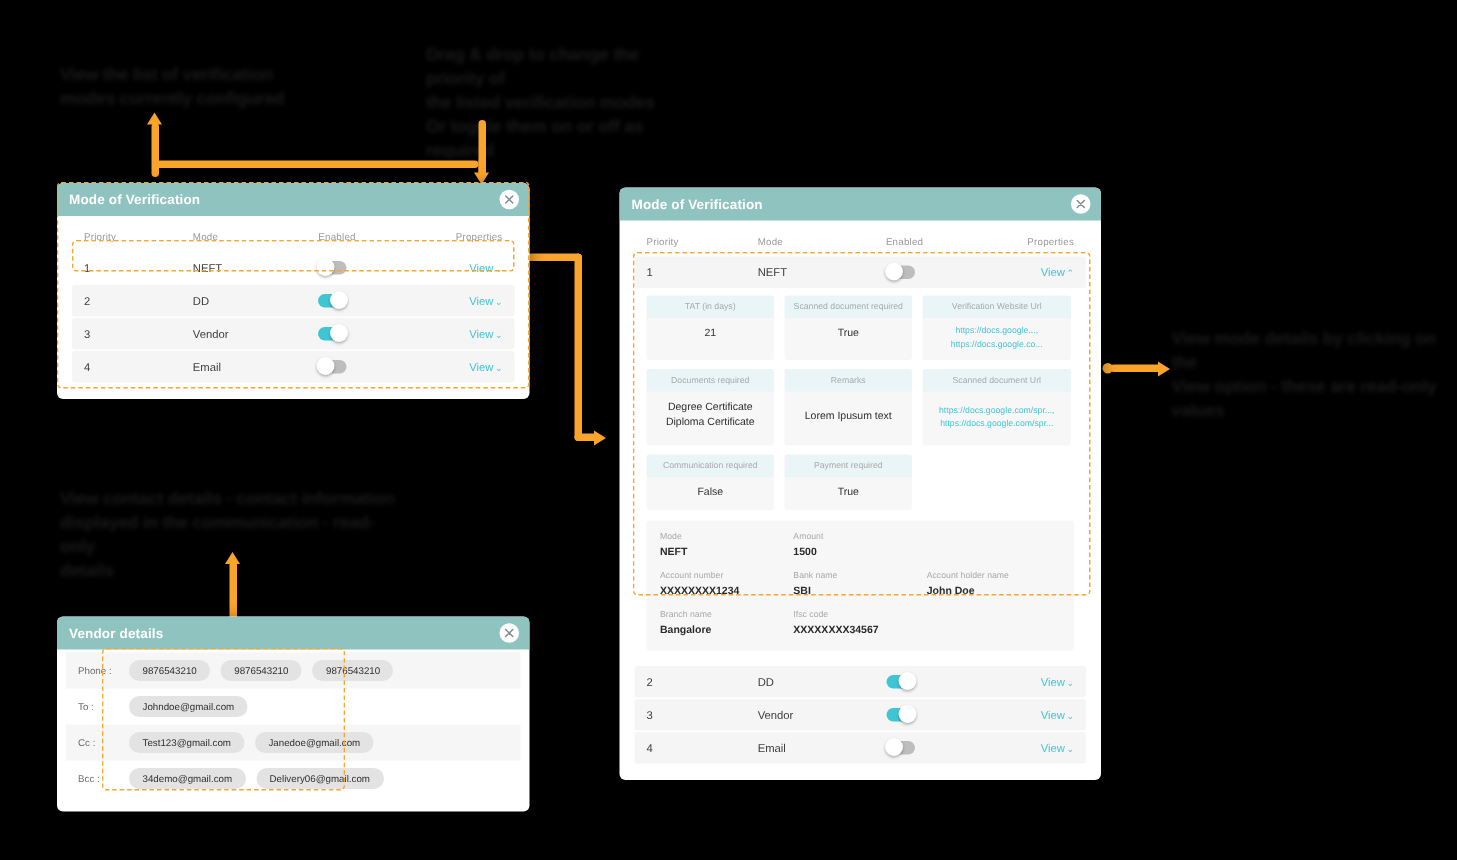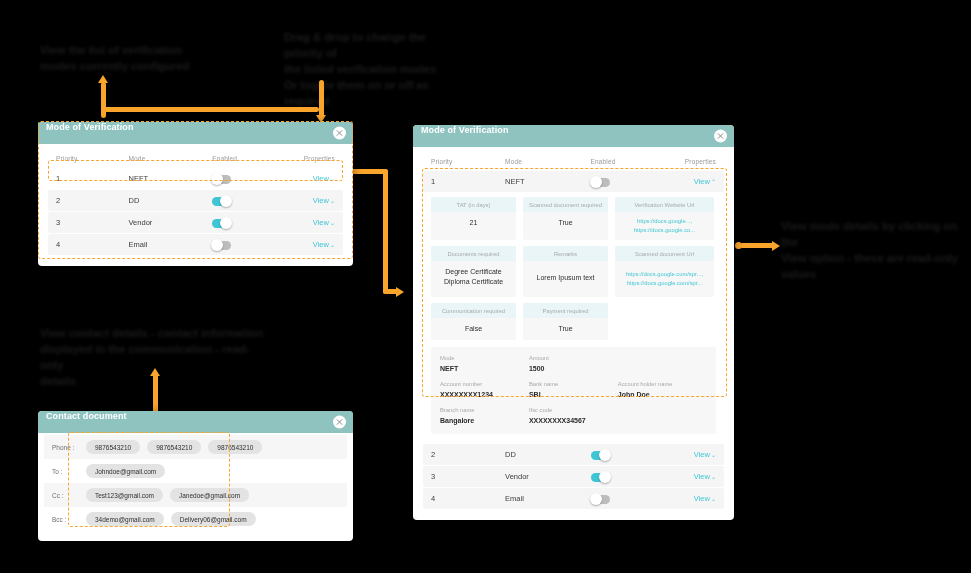--- a/index.html
+++ b/index.html
@@ -75,21 +75,21 @@
     background: #ffffff;
     border-radius: 4px;
     box-shadow: 0 2px 10px rgba(0,0,0,0.45);
     overflow: hidden;
     z-index: 10;
   }
   .dlg-header {
     height: 22px;
     background: #8FC3C0;
     display: flex;
-    align-items: flex-start;
+    align-items: center;
     padding: 0 8px;
     position: relative;
   }
   .dlg-title {
     color: #ffffff;
     font-size: 9px;
     font-weight: bold;
     letter-spacing: 0.1px;
   }
   .dlg-close {
@@ -511,21 +511,21 @@
           <span>View</span><span class="chev">⌄</span>
         </span>
       </div>
     </div>
   </div>
 
   <div class="dash" style="left:422px; top:168px; width:305px; height:229px;"></div>
 
   <div class="dialog" style="left:38px; top:411px; width:315px;">
     <div class="dlg-header">
-      <span class="dlg-title">Contact document</span>
+      <span class="dlg-title">Vendor details</span>
       <div class="dlg-close">
         <svg width="7" height="7" viewBox="0 0 10 10">
           <path d="M1.6 1.6 L8.4 8.4 M8.4 1.6 L1.6 8.4" stroke="#7f8c8d" stroke-width="1.4" stroke-linecap="round"></path>
         </svg>
       </div>
     </div>
     <div style="padding:2px 6px 10px 6px;">
 
       <div class="contact-row shade">
         <span class="contact-lbl">Phone :</span>

